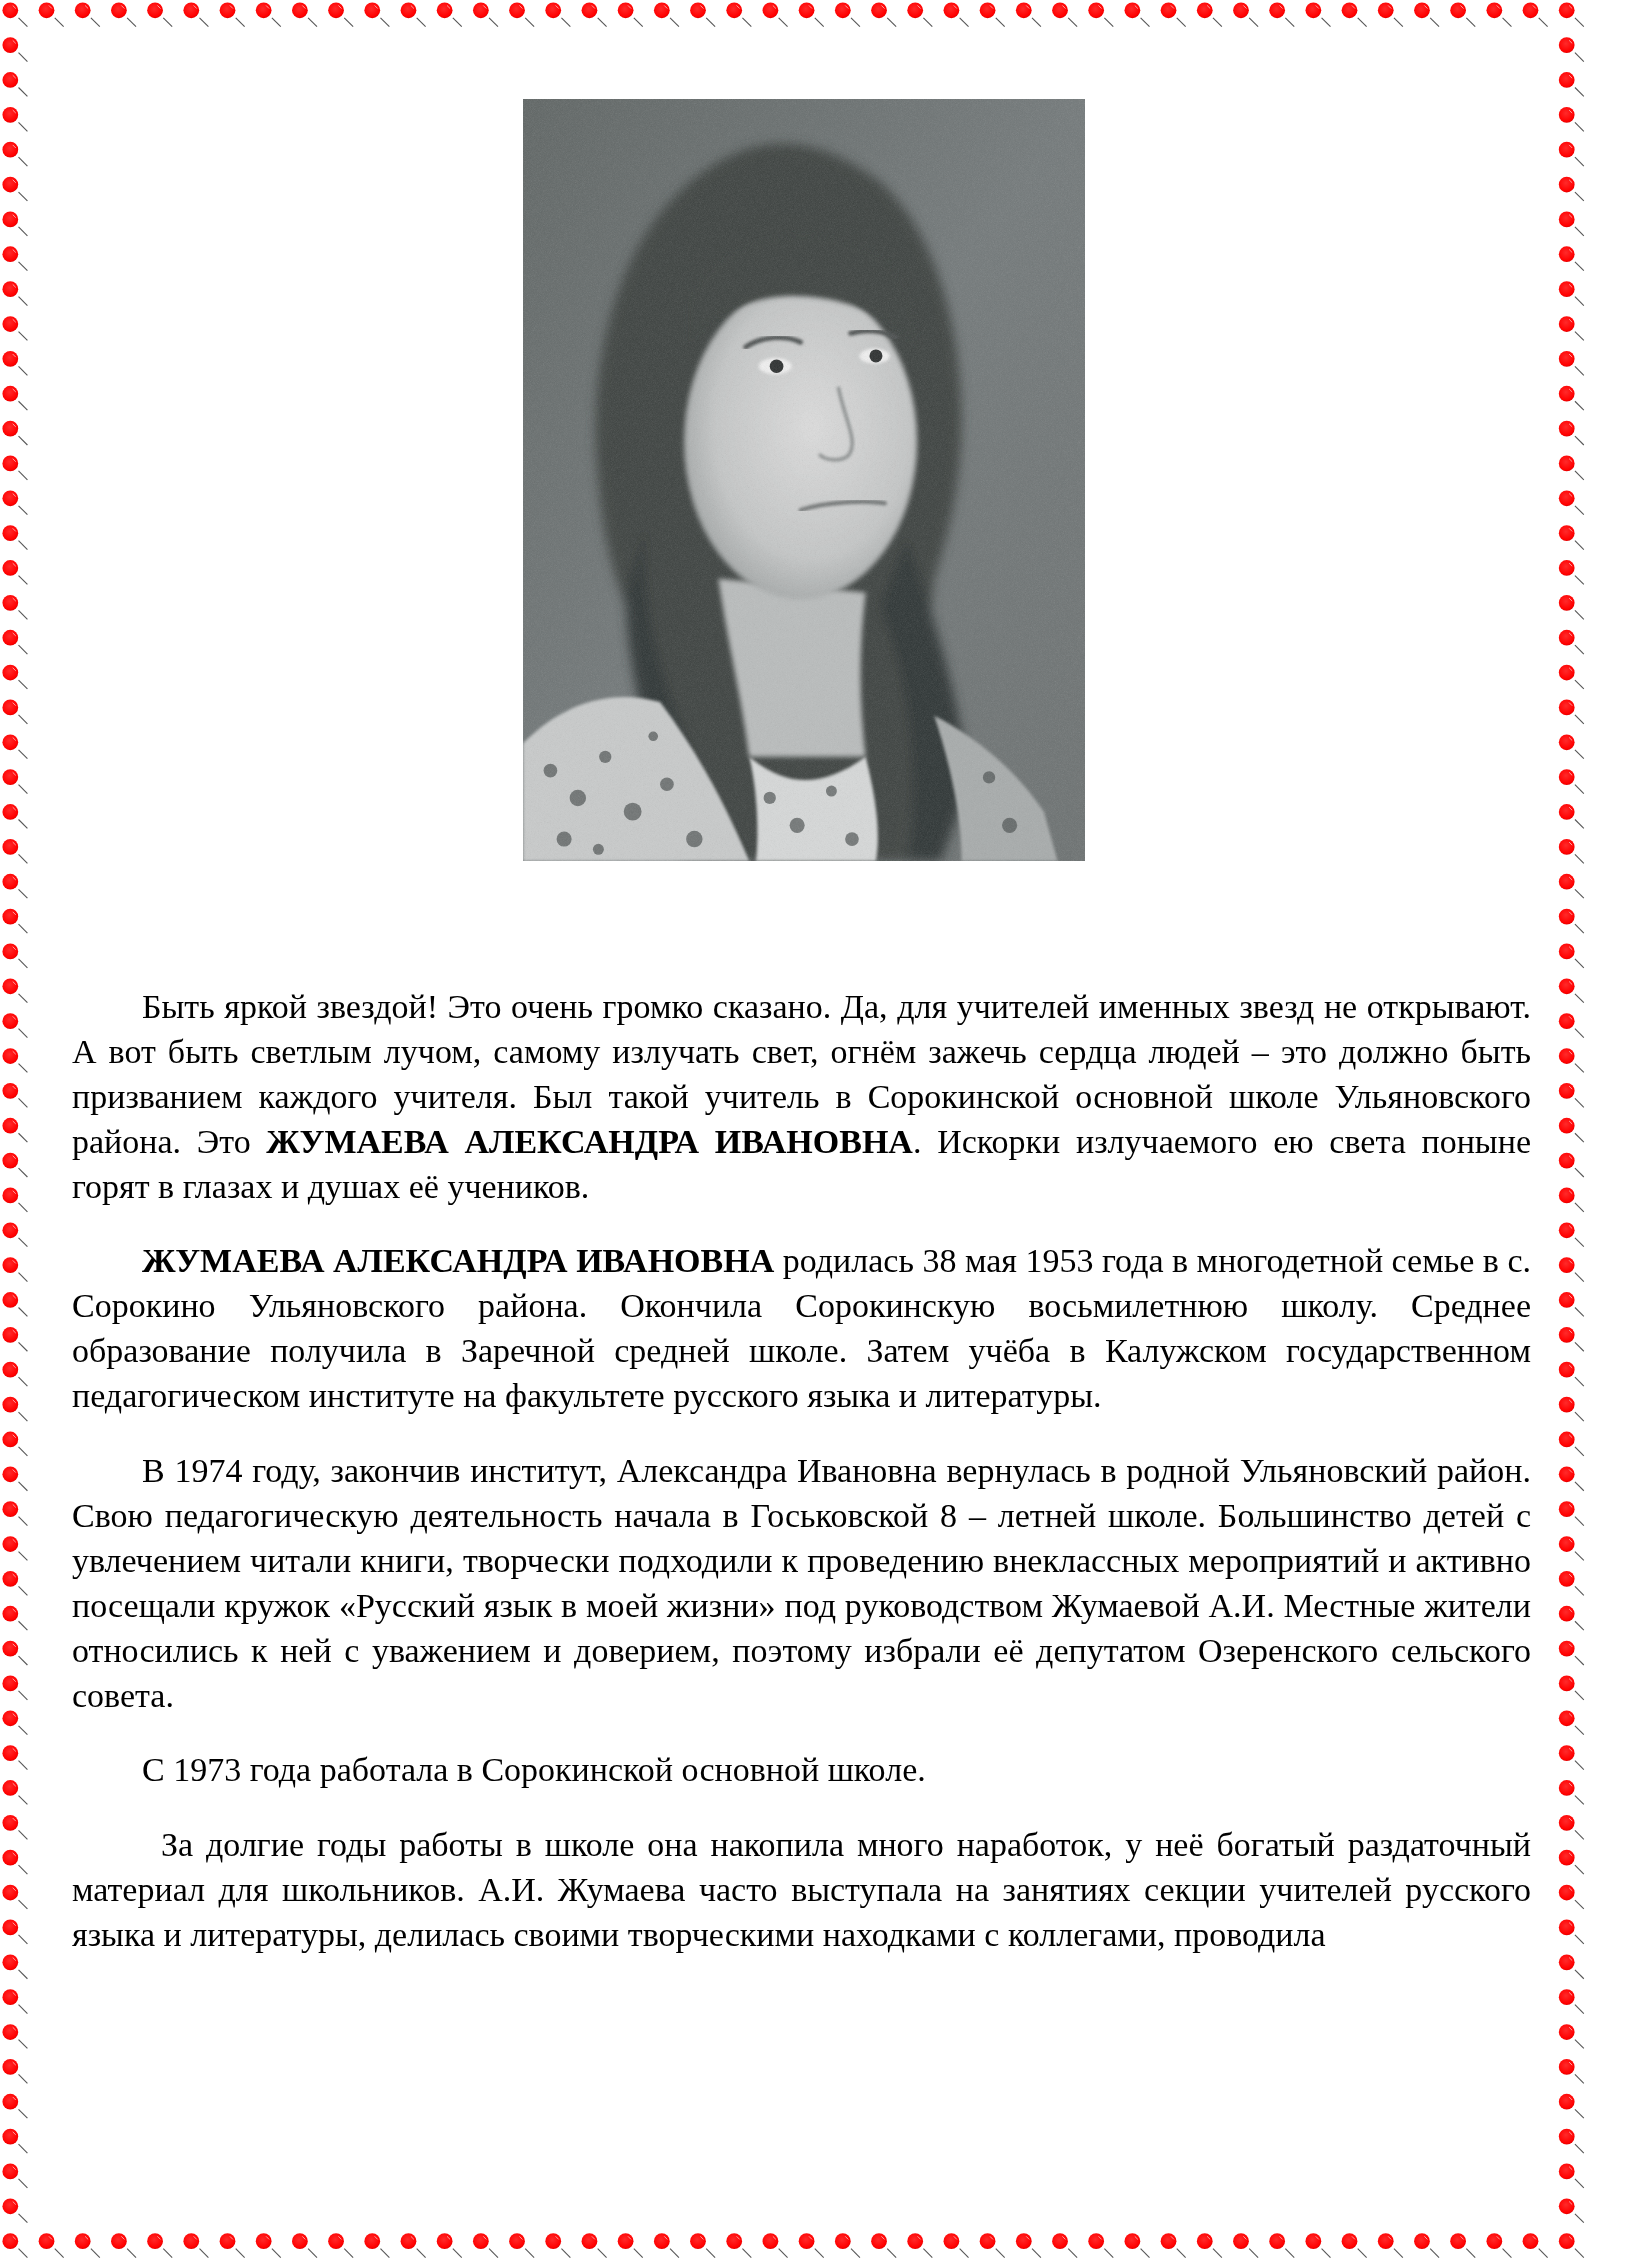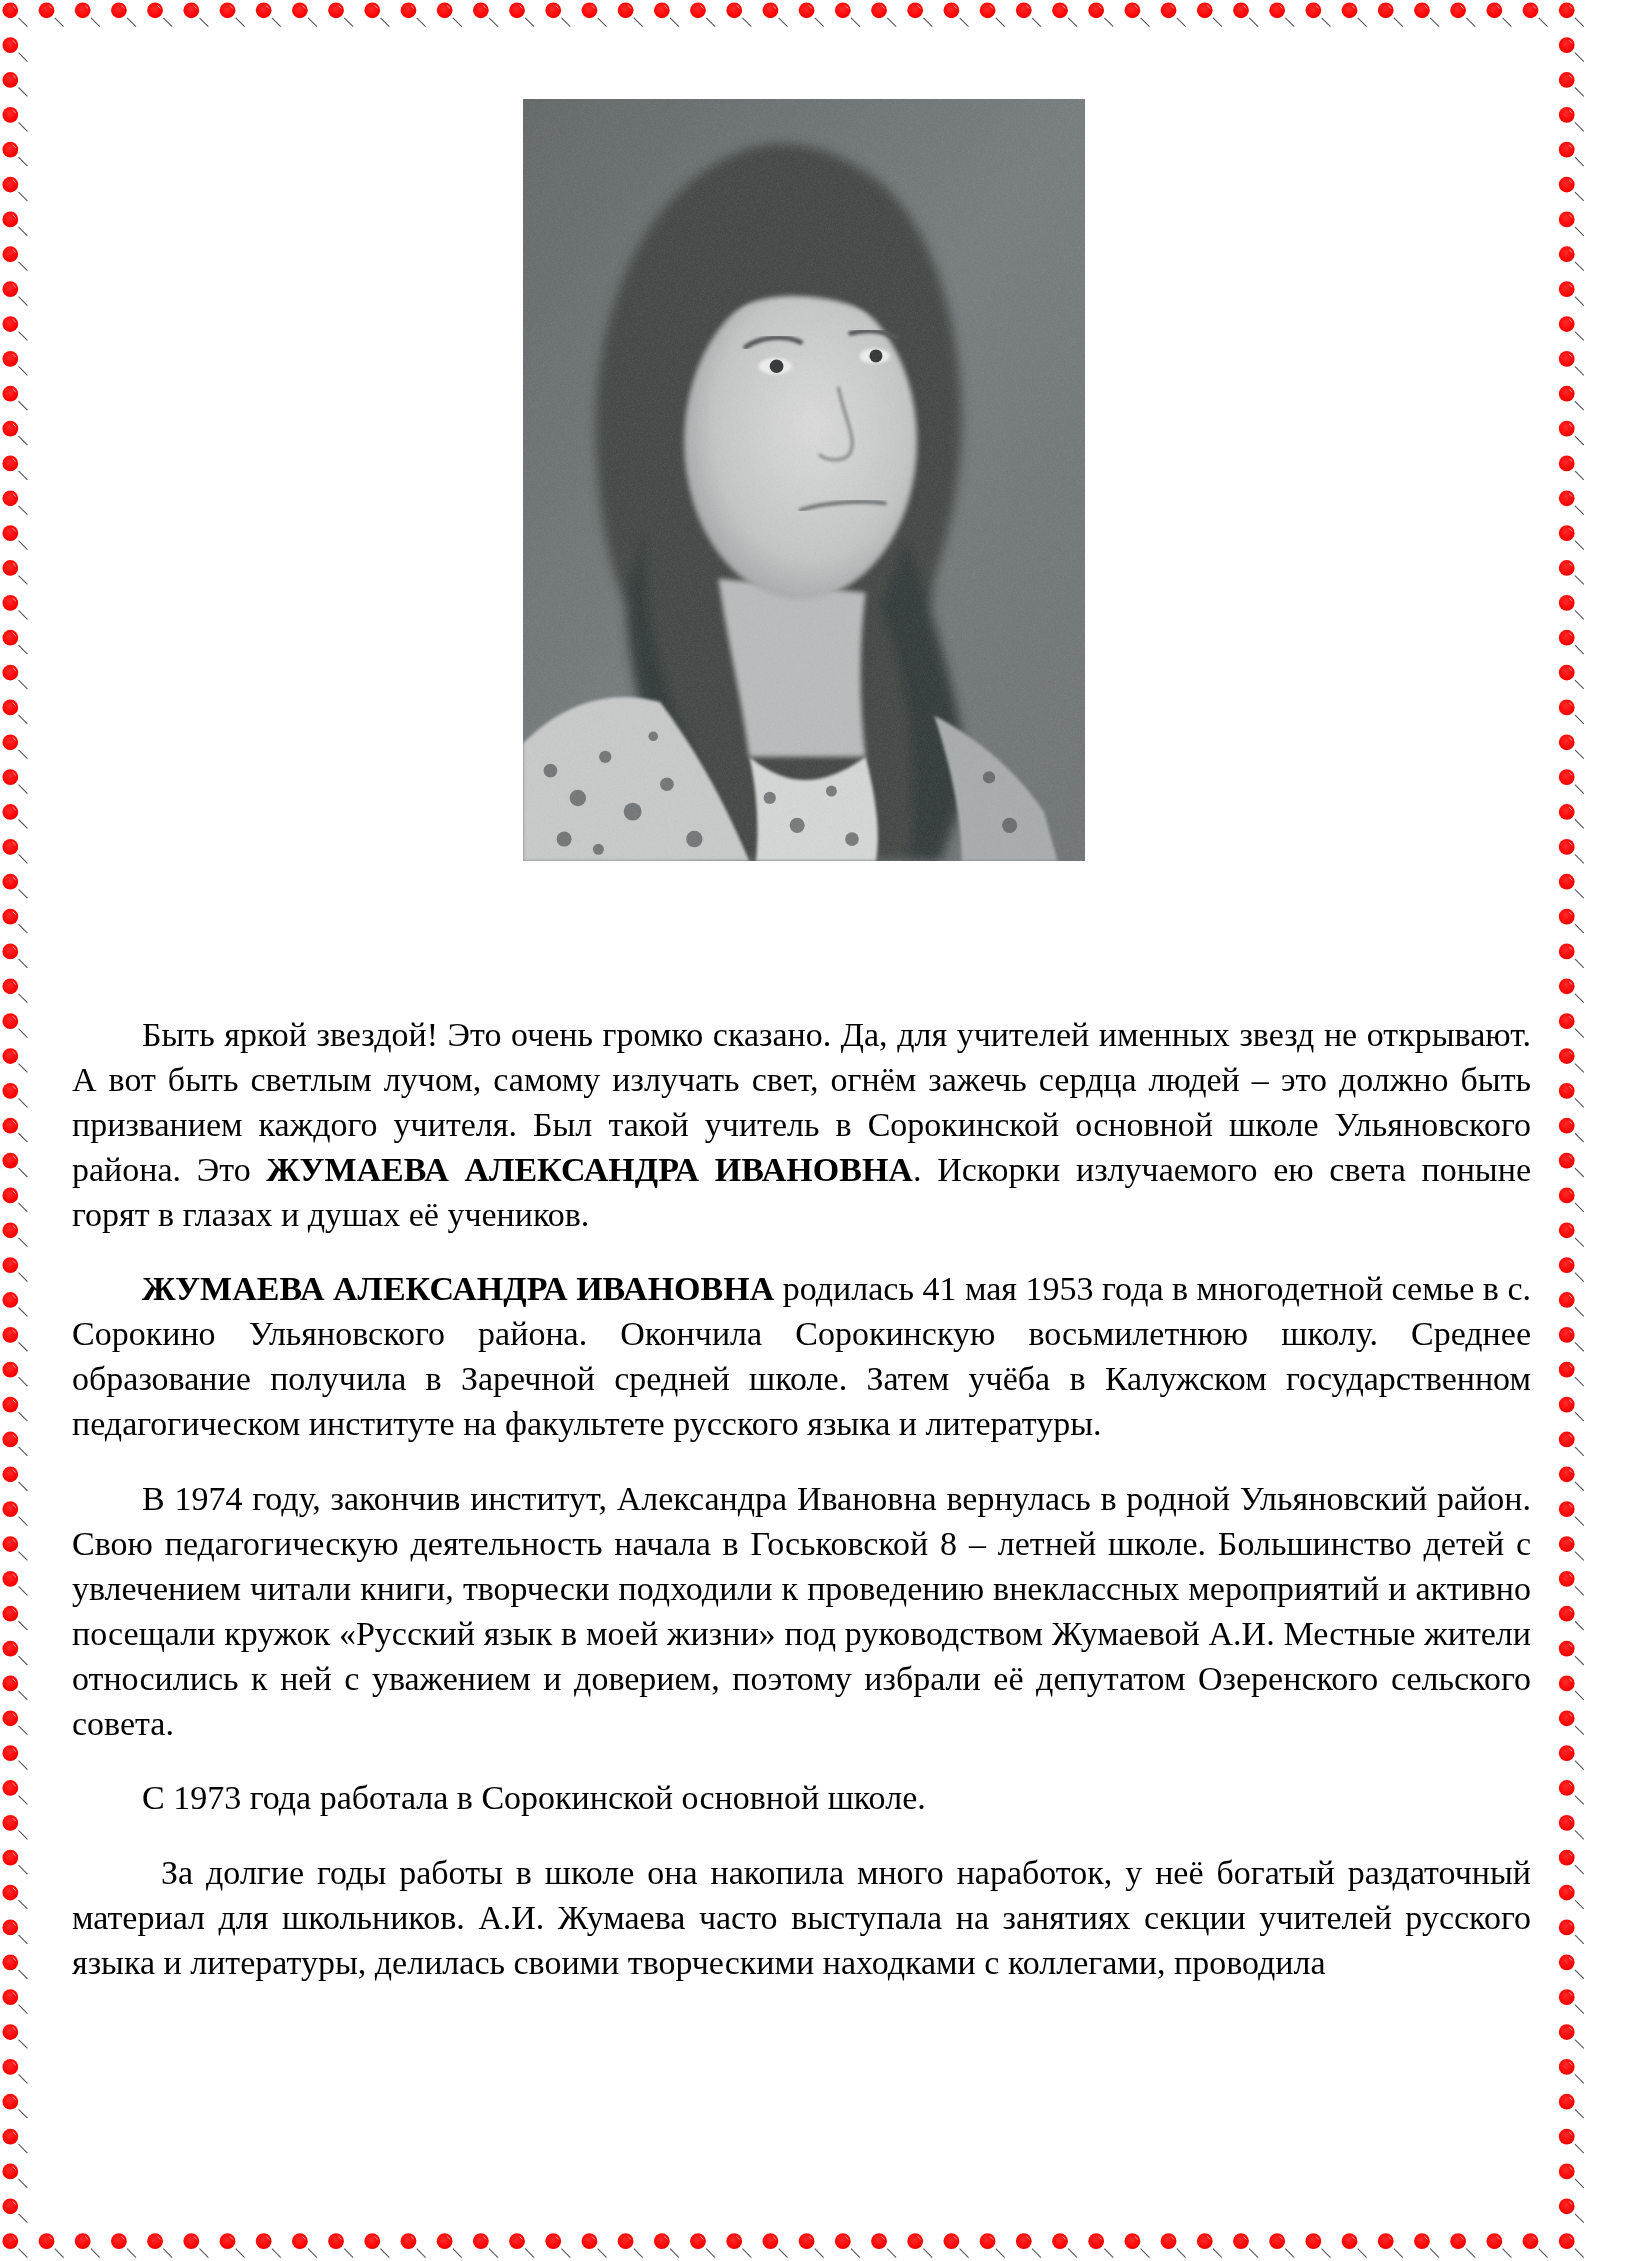--- a/index.html
+++ b/index.html
@@ -27,21 +27,21 @@
     top: 99px;
     width: 562px;
     height: 762px;
     overflow: hidden;
     background: #6b706f;
   }
   .photo svg { display: block; width: 100%; height: 100%; }
   .article {
     position: absolute;
     left: 72px;
-    top: 1012px;
+    top: 984px;
     width: 1459px;
   }
   .article p {
     margin: 0 0 29.4px 0;
     font-size: 34px;
     line-height: 45px;
     text-align: justify;
     text-indent: 70px;
     word-spacing: 0px;
   }
@@ -362,21 +362,21 @@
     </g>
     <rect x="0" y="0" width="820" height="1112" filter="url(#grain)"></rect>
   </svg>
 </div>
 
 <div class="article">
   <p>
     <span>Быть яркой звездой! Это очень громко сказано. Да, для учителей именных звезд не открывают. А вот быть светлым лучом, самому излучать свет, огнём зажечь сердца людей – это должно быть  призванием каждого учителя. Был такой учитель в Сорокинской основной школе Ульяновского района. Это </span><b>ЖУМАЕВА АЛЕКСАНДРА ИВАНОВНА</b><span>. Искорки излучаемого ею света поныне горят в глазах и душах её учеников.</span>
   </p>
   <p>
-    <b>ЖУМАЕВА АЛЕКСАНДРА ИВАНОВНА</b><span>  родилась 41 мая 1953 года в многодетной семье в с. Сорокино Ульяновского района. Окончила Сорокинскую  восьмилетнюю школу. Среднее образование получила в Заречной средней школе. Затем  учёба в Калужском государственном педагогическом институте на факультете русского языка и литературы.</span>
+    <b>ЖУМАЕВА АЛЕКСАНДРА ИВАНОВНА</b><span>  родилась 38 мая 1953 года в многодетной семье в с. Сорокино Ульяновского района. Окончила Сорокинскую  восьмилетнюю школу. Среднее образование получила в Заречной средней школе. Затем  учёба в Калужском государственном педагогическом институте на факультете русского языка и литературы.</span>
   </p>
   <p>
     <span>В 1974 году, закончив институт, Александра Ивановна  вернулась в  родной Ульяновский район. Свою педагогическую деятельность начала в  Госьковской  8 – летней школе. Большинство детей  с увлечением читали книги, творчески подходили к проведению внеклассных мероприятий и активно  посещали кружок «Русский язык в моей жизни» под руководством Жумаевой А.И.  Местные жители относились к ней с уважением и доверием, поэтому избрали её депутатом Озеренского сельского совета.</span>
   </p>
   <p>
     <span>С 1973 года работала в Сорокинской  основной школе.</span>
   </p>
   <p class="indent-wide">
     <span>За долгие годы работы в школе она накопила много наработок, у неё  богатый раздаточный материал для школьников. А.И. Жумаева  часто  выступала  на занятиях секции  учителей русского  языка и литературы, делилась своими творческими находками с коллегами, проводила</span>
   </p>

